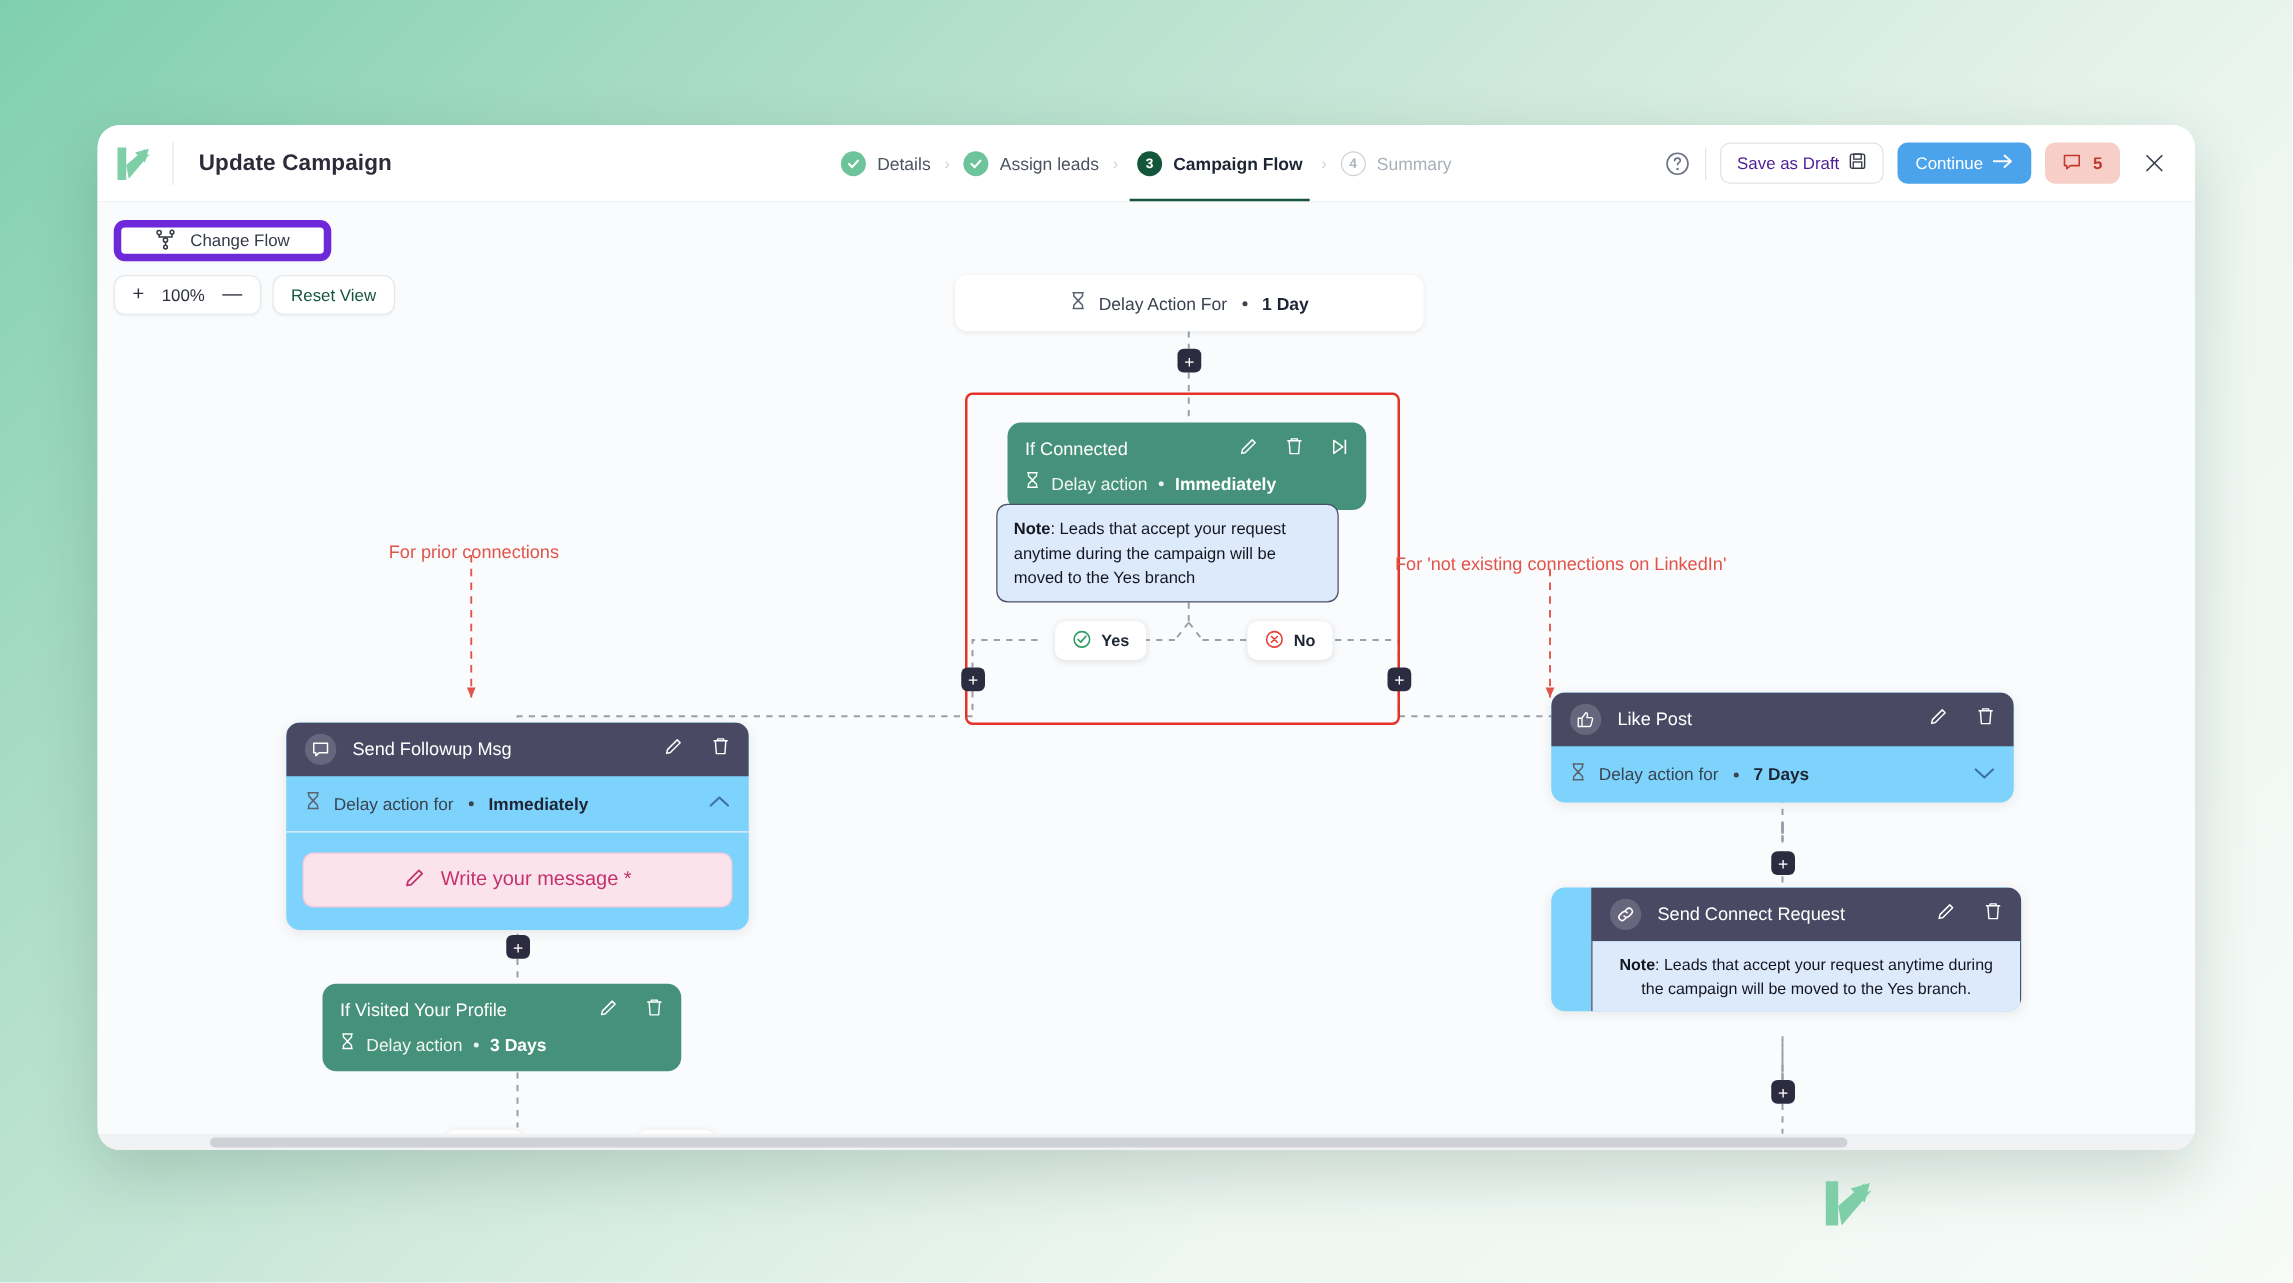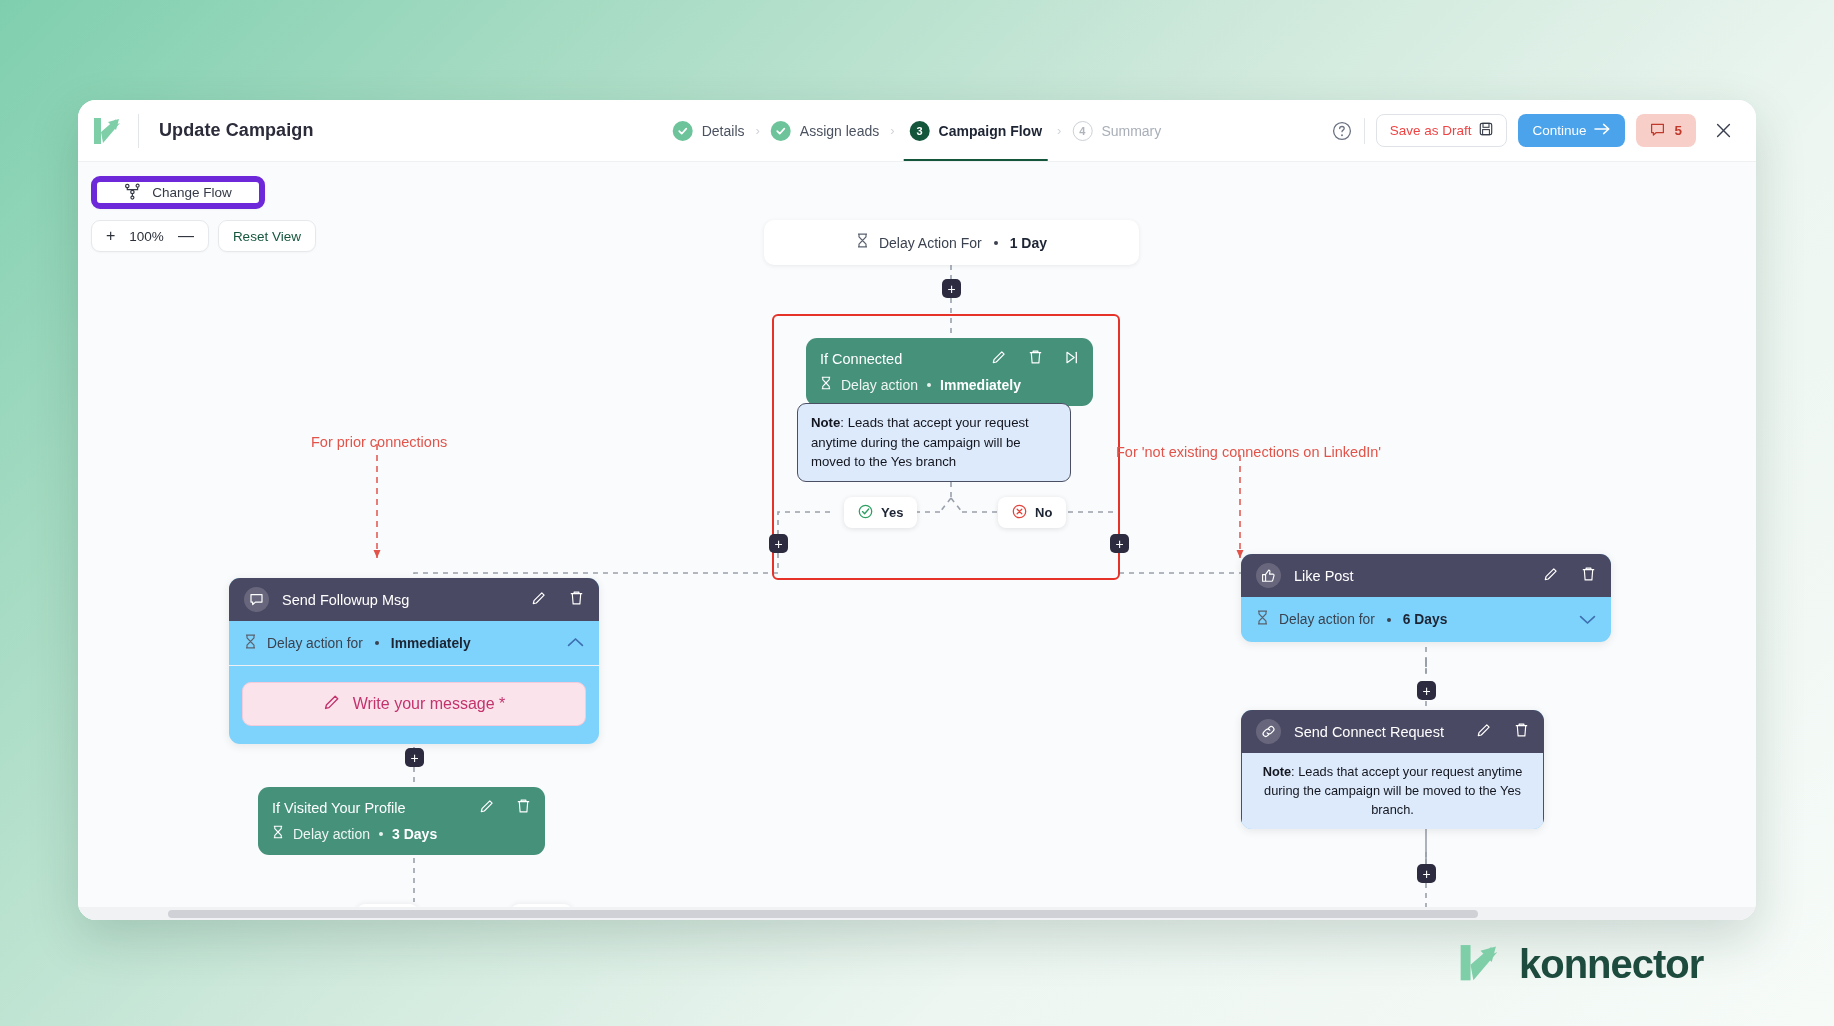--- a/index.html
+++ b/index.html
@@ -64,21 +64,21 @@
   .step.active-step { position: relative; padding: 0 6px; }
 
   .header-right { margin-left: auto; display: flex; align-items: center; gap: 11px; }
   .help-icon { width: 22px; height: 22px; color: #6b7280; cursor: pointer; }
   .hdiv { width: 1px; height: 26px; background: #e3e6e9; }
   .btn {
     border: none; border-radius: 8px; font-family: inherit; cursor: pointer;
     display: inline-flex; align-items: center; gap: 8px;
     font-size: 13.5px; height: 33px; padding: 0 13px;
   }
-  .btn-draft { background: #fff; border: 1px solid #dfe3e7; color: #ef4444; }
+  .btn-draft { background: #fff; border: 1px solid #dfe3e7; color: #4c1d95; }
   .btn-continue { background: #4aa3eb; color: #fff; padding: 0 14px; }
   .btn-comments { background: #f7cfc8; color: #c0392b; padding: 0 14px; gap: 9px; font-weight: bold; }
   .close-x { color: #3a4050; cursor: pointer; padding: 0 6px 0 8px; display:flex; }
 
   
   .canvas {
     flex: 1; position: relative; overflow: hidden;
     background: #fafbfc;
   }
 
@@ -581,32 +581,32 @@
         </span>
       </div>
       <div class="card-body" style="border-bottom:none;" data-name="like-post-delay-row">
         <span data-name="like-post-hourglass-icon">
           <svg width="13" height="15" viewBox="0 0 13 15">
               <path d="M2 1.2h9 M2 13.8h9 M3 1.2v2.6L6.5 7.5 10 3.8V1.2 M3 13.8v-2.6L6.5 7.5 10 11.2v2.6" stroke="#5b6370" stroke-width="1.2" fill="none" stroke-linejoin="round"></path>
             </svg>
         </span>
         <span class="cb-lbl" data-name="like-post-delay-label">Delay action for</span>
         <span class="dot" data-name="like-post-delay-dot"></span>
-        <span class="cb-val" data-name="like-post-delay-value">6 Days</span>
+        <span class="cb-val" data-name="like-post-delay-value">7 Days</span>
         <span class="chev" data-name="chevron-down-icon">
           <svg width="17" height="11" viewBox="0 0 17 11">
               <path d="M1.6 2.6 L8.5 9 L15.4 2.6" stroke="#3e6fb0" stroke-width="1.7" fill="none" stroke-linecap="round" stroke-linejoin="round"></path>
             </svg>
         </span>
       </div>
     </div>
 
     <div class="plus" style="left:1339px; top:519px;" data-name="add-node-button-likepost">+</div>
 
-    <div class="card" style="left:1163px; top:548px; width:303px;" data-name="send-connect-card">
+    <div class="card" style="left:1163px; top:548px; width:376px;padding-left:32px;" data-name="send-connect-card">
       <div class="card-head" data-name="send-connect-header">
         <span class="card-ico" data-name="link-icon">
           <svg width="15" height="15" viewBox="0 0 15 15">
               <path d="M6.2 8.8a2.6 2.6 0 0 0 3.9.3l2-2a2.6 2.6 0 0 0-3.7-3.7l-1.1 1.1" fill="none" stroke="#fff" stroke-width="1.2" stroke-linecap="round"></path>
               <path d="M8.8 6.2a2.6 2.6 0 0 0-3.9-.3l-2 2a2.6 2.6 0 0 0 3.7 3.7l1.1-1.1" fill="none" stroke="#fff" stroke-width="1.2" stroke-linecap="round"></path>
             </svg>
         </span>
         <span class="card-title" data-name="send-connect-title">Send Connect Request</span>
         <span class="card-acts">
           <span data-name="send-connect-pencil-icon">
@@ -636,14 +636,13 @@
 </div>
 
 <div class="brand-bottom" data-name="konnector-brand-footer">
   <span data-name="konnector-logo-icon-footer">
     <svg width="48" height="48" viewBox="0 0 34 34">
       <path d="M4 5 H11 V30 H4 Z" fill="#7ecfa8"></path>
       <path d="M11 19 L26 6 L23 13 L30 10 L13 30 Z" fill="#7ecfa8"></path>
       <path d="M18 9 L29 6 L26 17 Z" fill="#7ecfa8"></path>
     </svg>
   </span>
-  <span class="word" data-name="konnector-wordmark">konnector</span>
 </div>
 
 </body></html>

